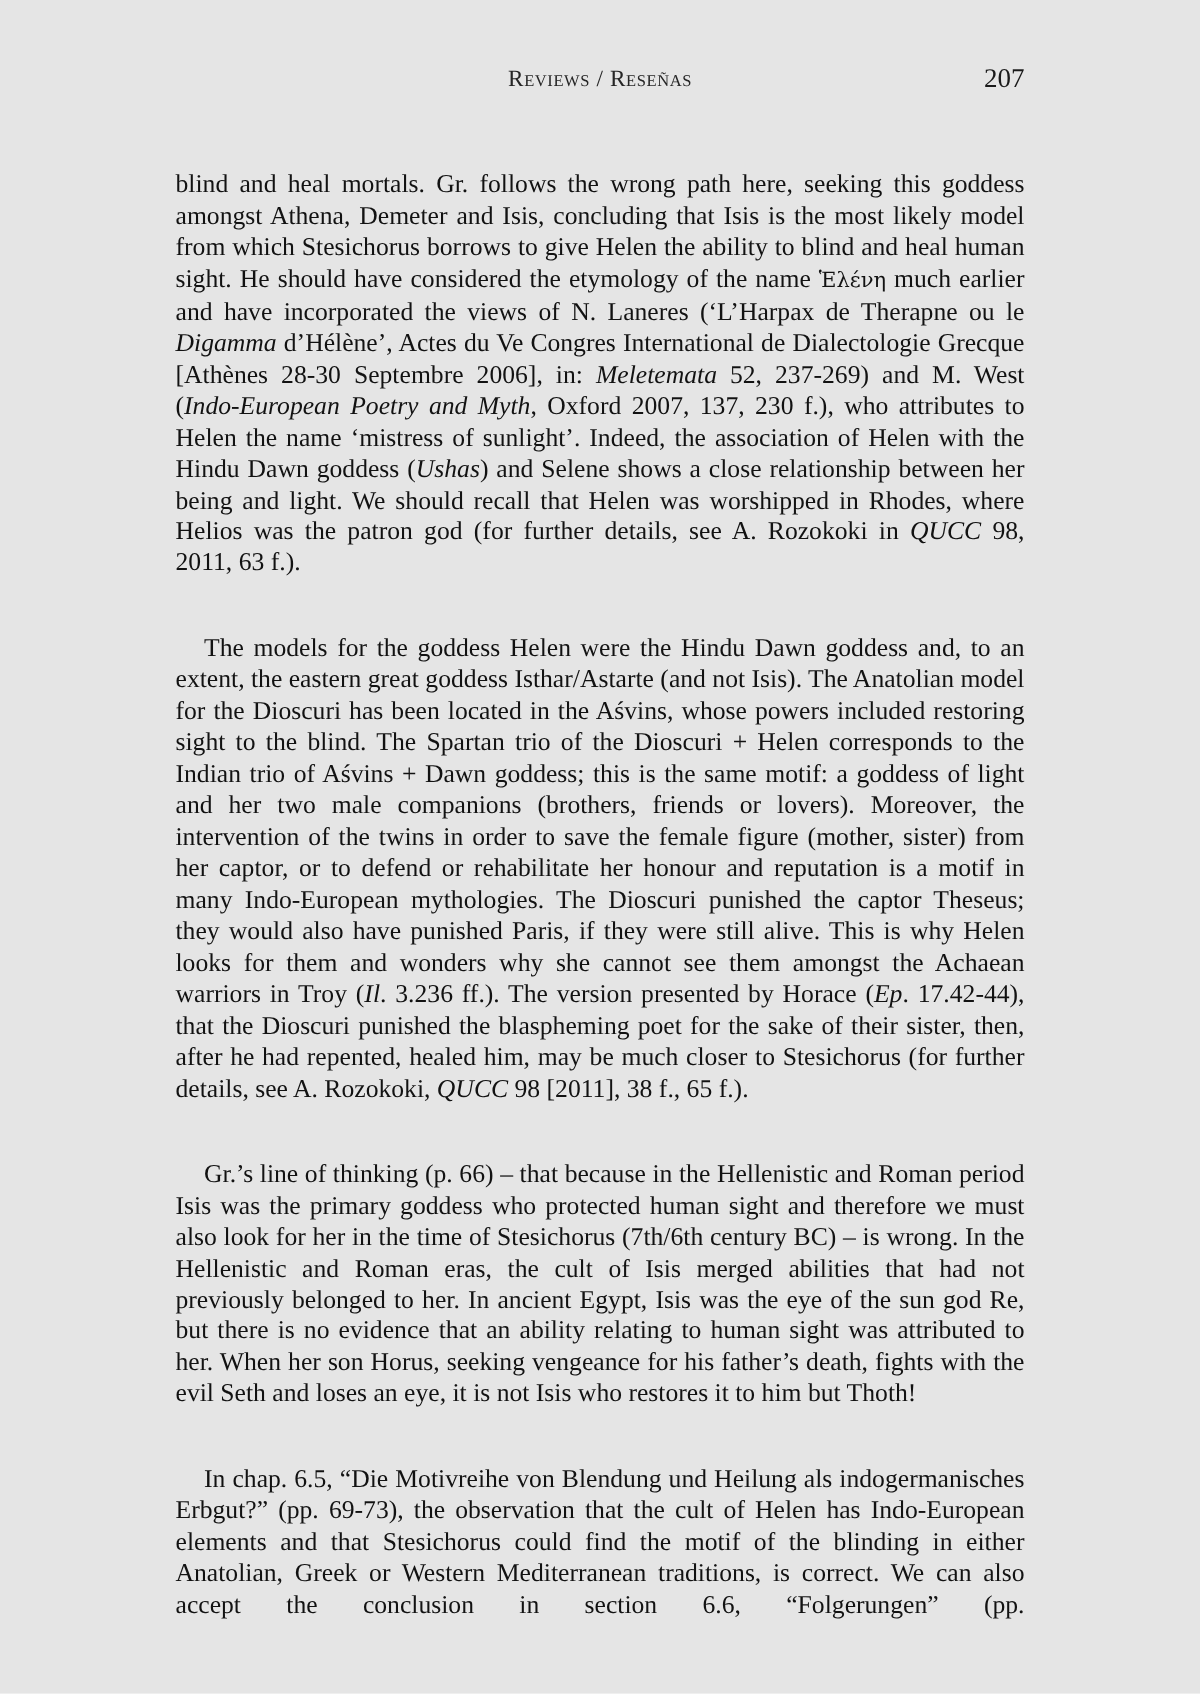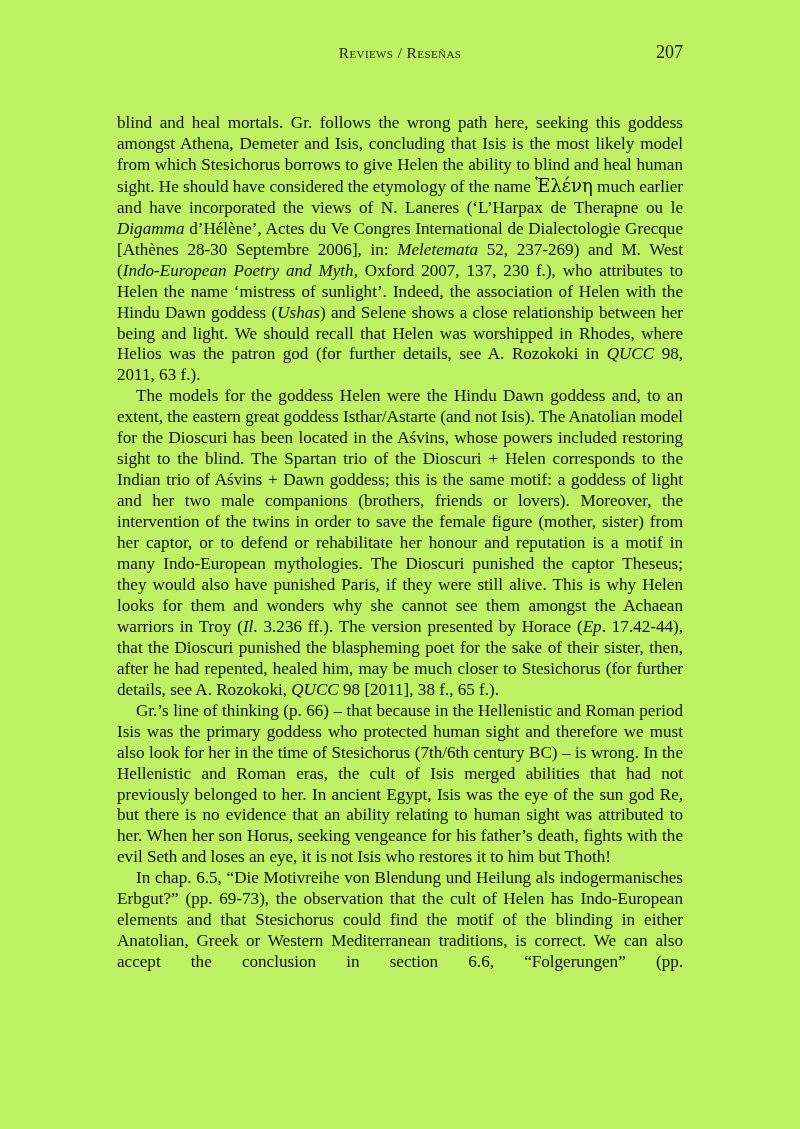--- a/index.html
+++ b/index.html
@@ -13,21 +13,21 @@
     position: relative;
     font-family: "Liberation Serif", "DejaVu Serif", serif;
     color: #1a1a1a;
     overflow: hidden;
   }
   .page {
     position: absolute;
     left: 0; top: 0;
     width: 800px;
     height: 1129px;
-    background: #bef264;
+    background: #e5e5e5;
   }
 
   
   .running-head {
     position: absolute;
     left: 117px;
     top: 44px;
     width: 566px;
     height: 22px;
   }
@@ -64,29 +64,30 @@
     -webkit-font-smoothing: antialiased;
   }
   .textblock p {
     margin: 0;
     text-align: justify;
     text-indent: 0;
     hyphens: none;
   }
   .textblock p.indented {
     text-indent: 19px;
+    margin-top: 36px;
   }
   .textblock p:last-child {
     text-align-last: justify;
   }
   i, .it {
   }
   .grk {
     font-family: "DejaVu Serif", "Liberation Serif", serif;
-    font-size: 18px;
+    font-size: 14px;
   }
 
   
   .footer {
     position: absolute;
     left: 117px;
     top: 1060px;
     width: 566px;
     text-align: right;
     font-size: 16.5px;

